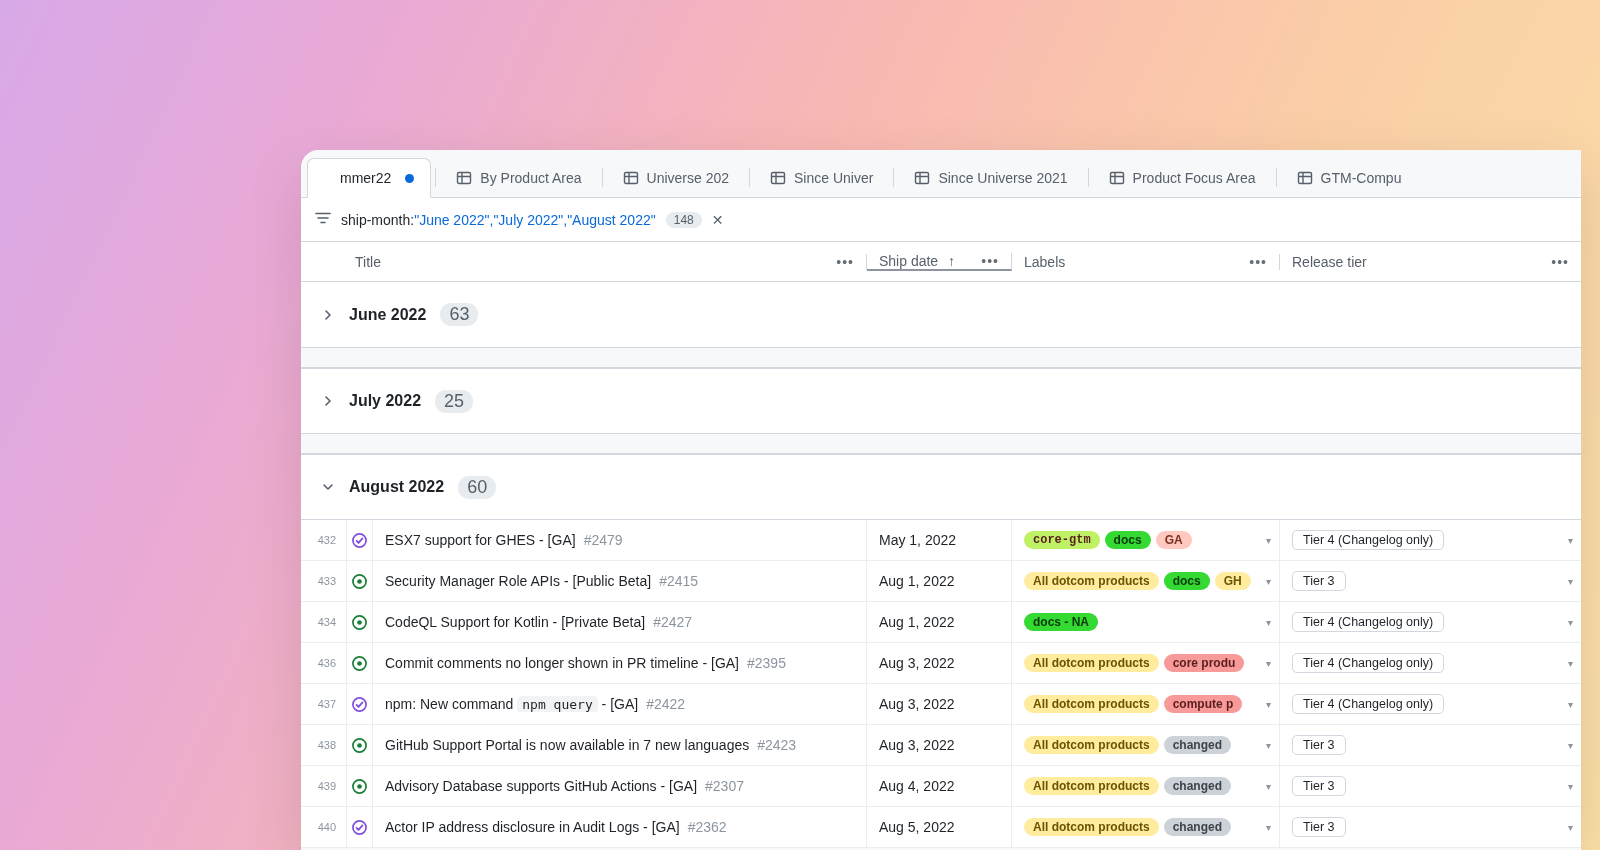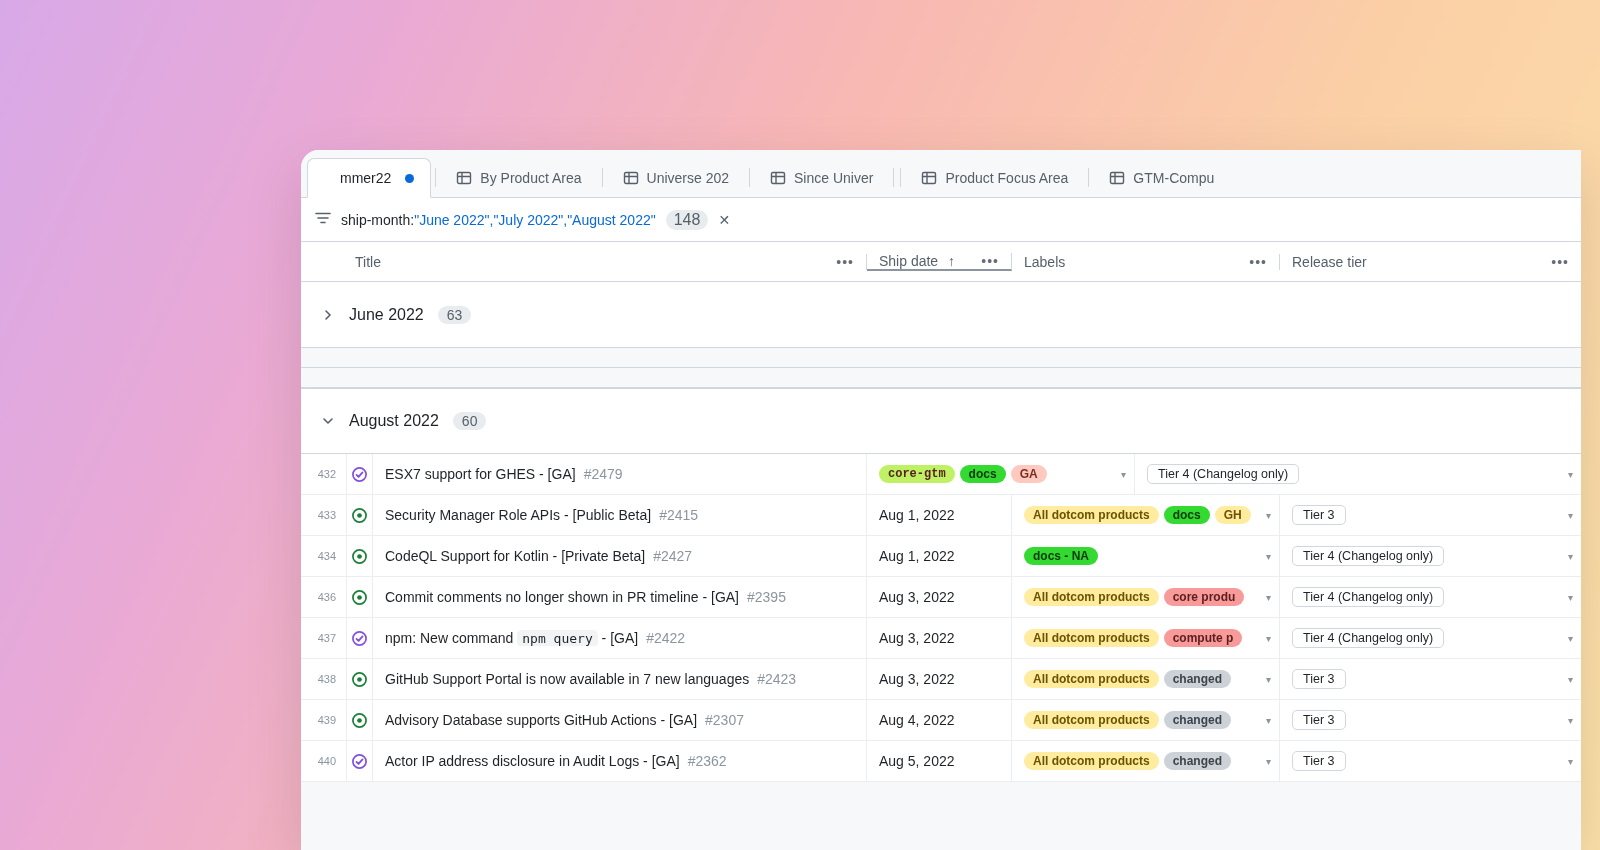--- a/index.html
+++ b/index.html
@@ -64,21 +64,21 @@
     height: 44px;
     padding: 0 14px;
     border-bottom: 1px solid #d0d7de;
     font-size: 14px;
   }
   .filter-icon { color:#57606a; }
   .filter-key { color:#1f2328; }
   .filter-val { color:#0969da; }
   .count-pill {
     background: #e8ecef; color:#57606a;
-    border-radius: 10px; padding: 1px 8px; font-size: 16px; font-weight:500;
+    border-radius: 10px; padding: 1px 8px; font-size: 12px; font-weight:500;
   }
   .clear-x { color:#57606a; font-size:14px; cursor:pointer; }
 
   
   .col-headers {
     display: flex; align-items: center;
     background: #fff;
     border-bottom: 1px solid #d0d7de;
     height: 40px;
     font-size: 14px; color:#57606a;
@@ -98,22 +98,22 @@
   .group {
     display:flex; align-items:center; gap:14px;
     height:66px; padding:0 20px;
     border-top:1px solid #d0d7de;
     border-bottom:1px solid #d0d7de;
     background:#fff;
     font-size:16px;
   }
   .group:first-child{border-top:none;}
   .group .chev { color:#57606a; width:14px; display:flex; justify-content:center;}
-  .group .name { font-weight:400; }
-  .group .cnt { background:#e8ecef; color:#57606a; border-radius:11px; padding:1px 9px; font-size:14px; font-weight:500;}
+  .group .name { font-weight:700; }
+  .group .cnt { background:#e8ecef; color:#57606a; border-radius:11px; padding:1px 9px; font-size:18px; font-weight:500;}
   .group-gap { height:20px; background:#f6f8fa; border-bottom:1px solid #d0d7de;}
 
   
   .row {
     display:flex; align-items:center;
     height:41px;
     border-bottom:1px solid #eaeef2;
     font-size:14px;
   }
   .cell { padding:0 12px; height:100%; display:flex; align-items:center; border-right:1px solid #eaeef2; }
@@ -196,20 +196,30 @@
           <span>
             <svg width="16" height="16" viewBox="0 0 16 16" fill="none" stroke="#57606a" stroke-width="1.4">
               <rect x="1.5" y="2.5" width="13" height="11" rx="1.5"></rect>
               <line x1="1.5" y1="6.5" x2="14.5" y2="6.5"></line>
               <line x1="6" y1="2.5" x2="6" y2="13.5"></line>
             </svg>
           </span>
           <span>Since Univer</span>
         </div>
         <div class="tab-sep"></div>
+        <div class="tab inactive">
+          <span>
+            <svg width="16" height="16" viewBox="0 0 16 16" fill="none" stroke="#57606a" stroke-width="1.4">
+              <rect x="1.5" y="2.5" width="13" height="11" rx="1.5"></rect>
+              <line x1="1.5" y1="6.5" x2="14.5" y2="6.5"></line>
+              <line x1="6" y1="2.5" x2="6" y2="13.5"></line>
+            </svg>
+          </span>
+          <span>Since Universe 2021</span>
+        </div>
         <div class="tab-sep"></div>
         <div class="tab inactive">
           <span>
             <svg width="16" height="16" viewBox="0 0 16 16" fill="none" stroke="#57606a" stroke-width="1.4">
               <rect x="1.5" y="2.5" width="13" height="11" rx="1.5"></rect>
               <line x1="1.5" y1="6.5" x2="14.5" y2="6.5"></line>
               <line x1="6" y1="2.5" x2="6" y2="13.5"></line>
             </svg>
           </span>
           <span>Product Focus Area</span>
@@ -266,20 +276,29 @@
         <div class="group">
           <span class="chev">
             <svg width="12" height="12" viewBox="0 0 12 12">
               <path d="M4 2l4 4-4 4" fill="none" stroke="#57606a" stroke-width="1.6" stroke-linecap="round" stroke-linejoin="round"></path>
             </svg>
           </span>
     <span class="name">June 2022</span>
     <span class="cnt">63</span>
         </div>
         <div class="group-gap"></div>
+        <div class="group">
+          <span class="chev">
+            <svg width="12" height="12" viewBox="0 0 12 12">
+              <path d="M4 2l4 4-4 4" fill="none" stroke="#57606a" stroke-width="1.6" stroke-linecap="round" stroke-linejoin="round"></path>
+            </svg>
+          </span>
+    <span class="name">July 2022</span>
+    <span class="cnt">25</span>
+        </div>
         <div class="group-gap"></div>
         <div class="group">
           <span class="chev">
             <svg width="12" height="12" viewBox="0 0 12 12">
               <path d="M2 4l4 4 4-4" fill="none" stroke="#57606a" stroke-width="1.6" stroke-linecap="round" stroke-linejoin="round"></path>
             </svg>
           </span>
     <span class="name">August 2022</span>
     <span class="cnt">60</span>
         </div>
@@ -288,20 +307,21 @@
         <div class="cell c-status">
             <svg class="status-ico st-closed" viewBox="0 0 16 16" fill="none">
               <circle cx="8" cy="8" r="6.2" stroke="currentColor" stroke-width="1.6"></circle>
               <path d="M5.2 8.4l1.9 1.9 3.7-4.3" stroke="currentColor" stroke-width="1.7" stroke-linecap="round" stroke-linejoin="round"></path>
             </svg>
           </div>
         <div class="cell c-title">
           <span class="title-main">ESX7 support for GHES - [GA]</span>
           <span class="issue-ref">#2479</span>
         </div>
+        <div class="cell c-ship">May 1, 2022</div>
         <div class="cell c-labels">
             <span class="label lb-core-gtm">core-gtm</span>
             <span class="label lb-docs">docs</span>
             <span class="label lb-ga">GA</span>
             <span class="cell-caret">▾</span>
           </div>
         <div class="cell c-tier">
             <span class="badge-tier">Tier 4 (Changelog only)</span>
             <span class="cell-caret">▾</span>
           </div>

